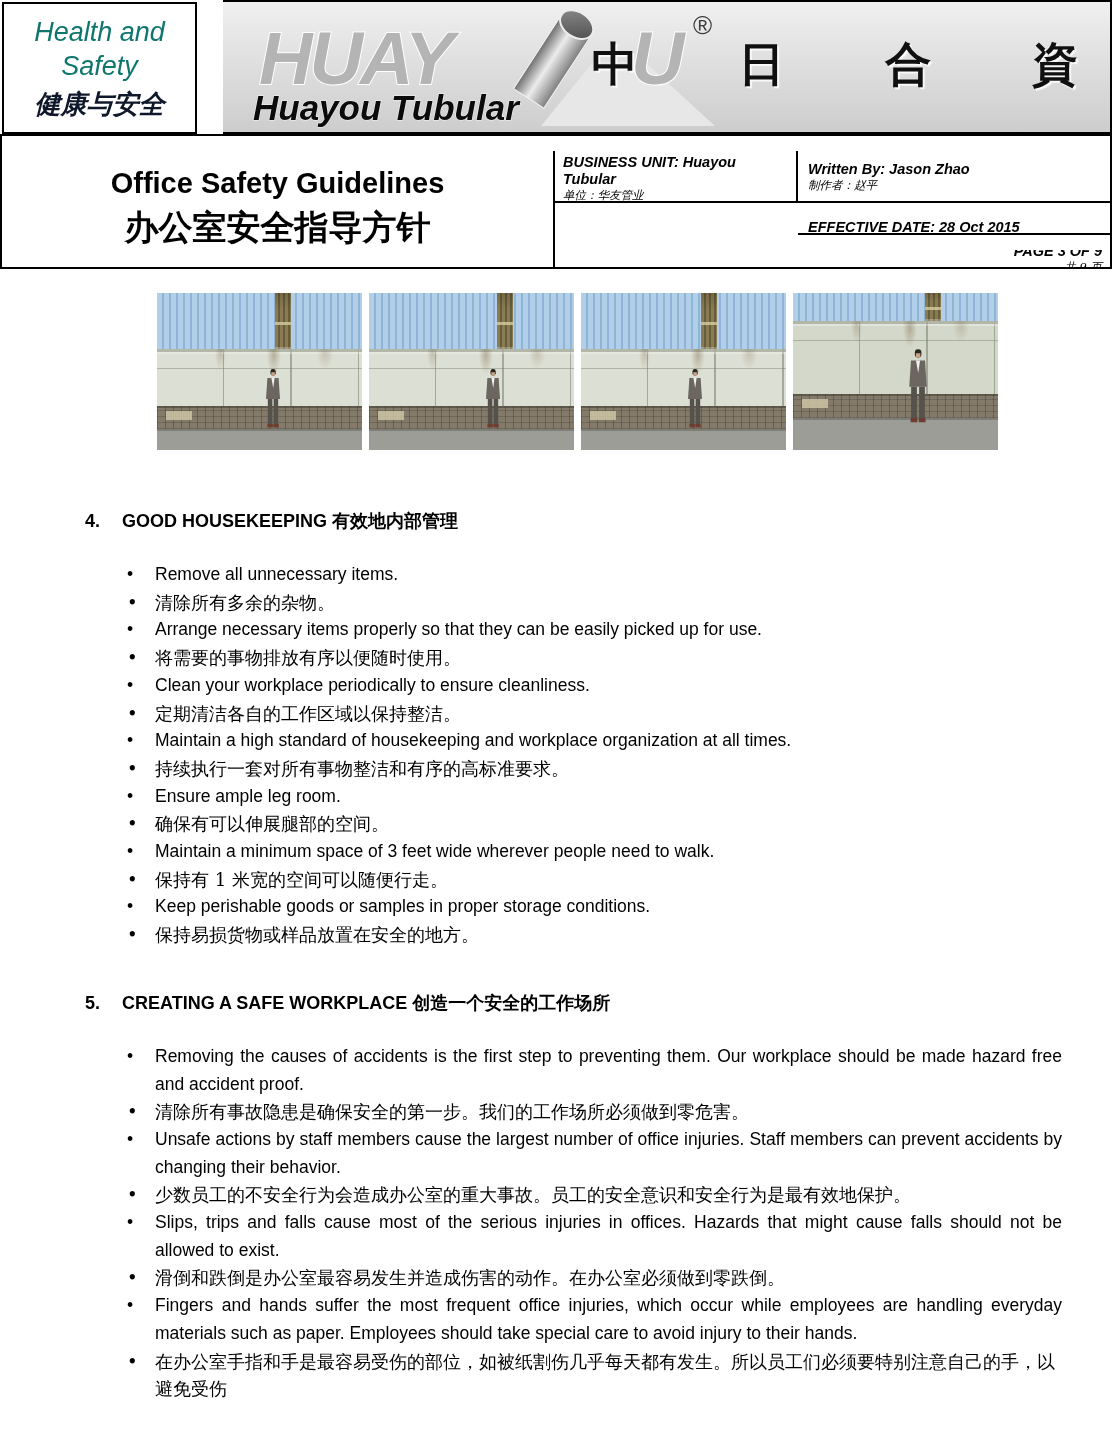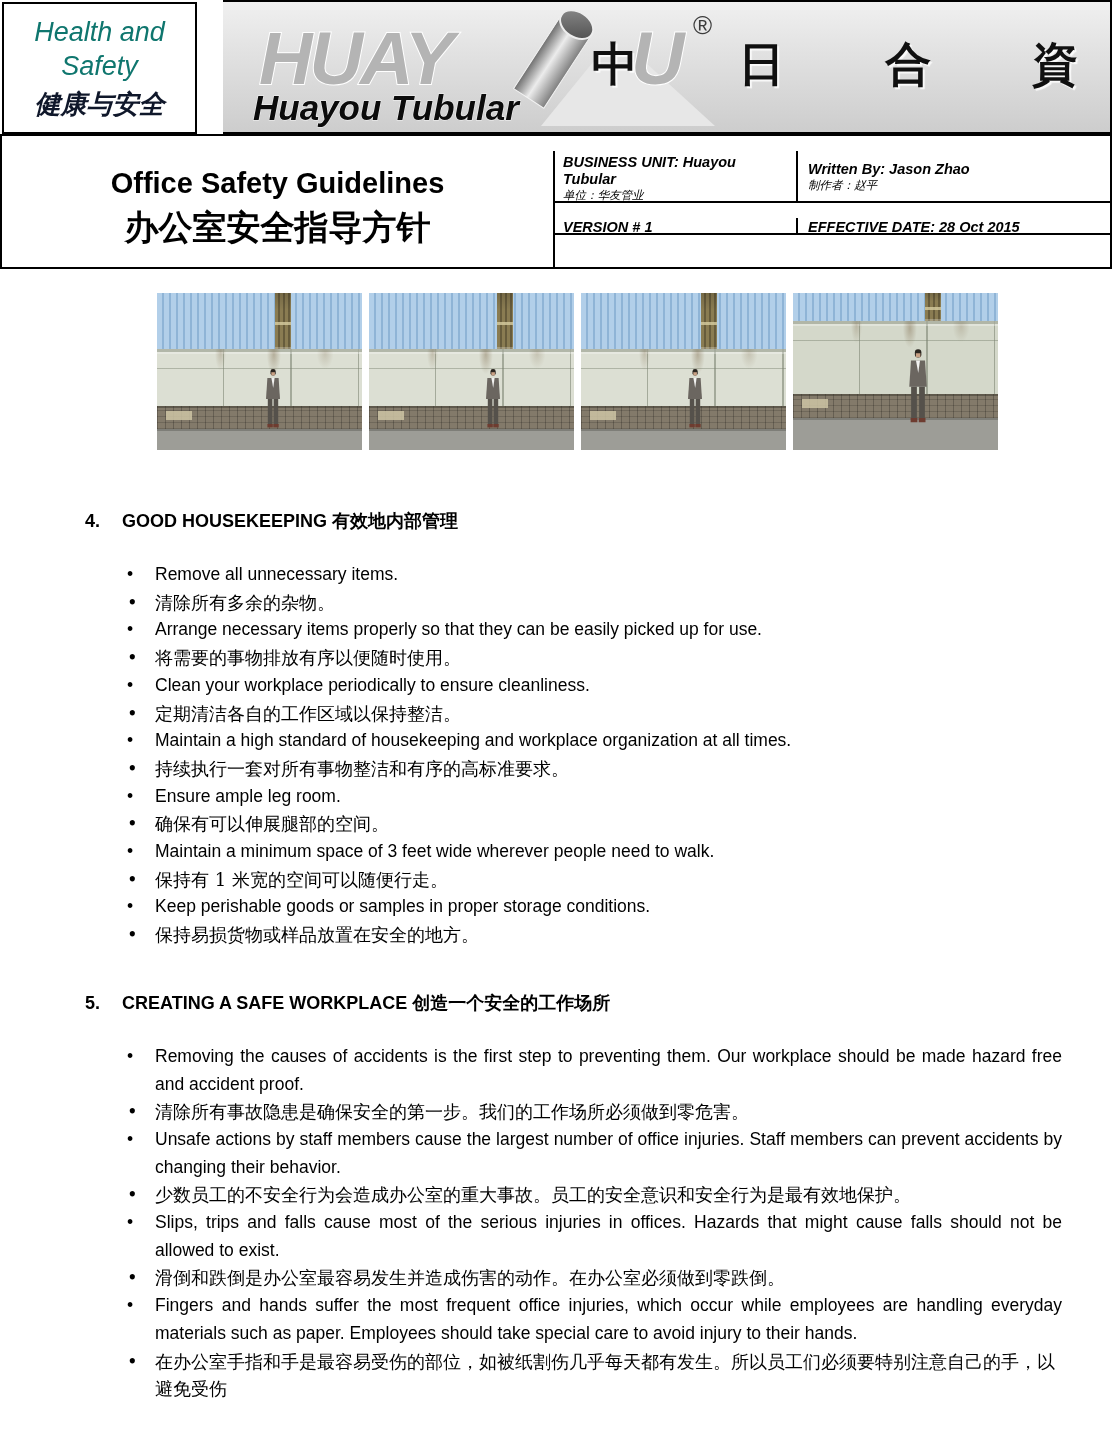--- a/index.html
+++ b/index.html
@@ -174,27 +174,27 @@
   <div class="cell bu-cell">
     <div class="lbl-en">BUSINESS UNIT: Huayou Tubular</div>
     <div class="lbl-zh">单位：华友管业</div>
     <div class="lbl-en">LOCATION: Zhangjiagang, China</div>
 
   </div>
   <div class="cell wb-cell">
     <div class="lbl-en">Written By: Jason Zhao</div>
     <div class="lbl-zh">制作者：赵平</div>
   </div>
-  <div class="cell ver-cell">
-    <div class="lbl-en">VERSION #  1</div>
-    <div class="lbl-zh">版本 1</div>
-  </div>
   <div class="cell ed-cell">
     <div class="lbl-en">EFFECTIVE DATE: 28 Oct 2015</div>
     <div class="lbl-zh">实施日期：2015 年 10 月 28 日</div>
+  </div>
+  <div class="cell pg-cell">
+    <div class="lbl-en">PAGE 3 OF 9</div>
+    <div class="lbl-zh">共 9 页</div>
   </div>
 </div>
 
 <div class="photos">
   <div class="photo p1">
     <div class="sky"></div>
     <div class="col"></div>
     <div class="wall"></div>
     <div class="pave"></div>
     <div class="road"></div>

